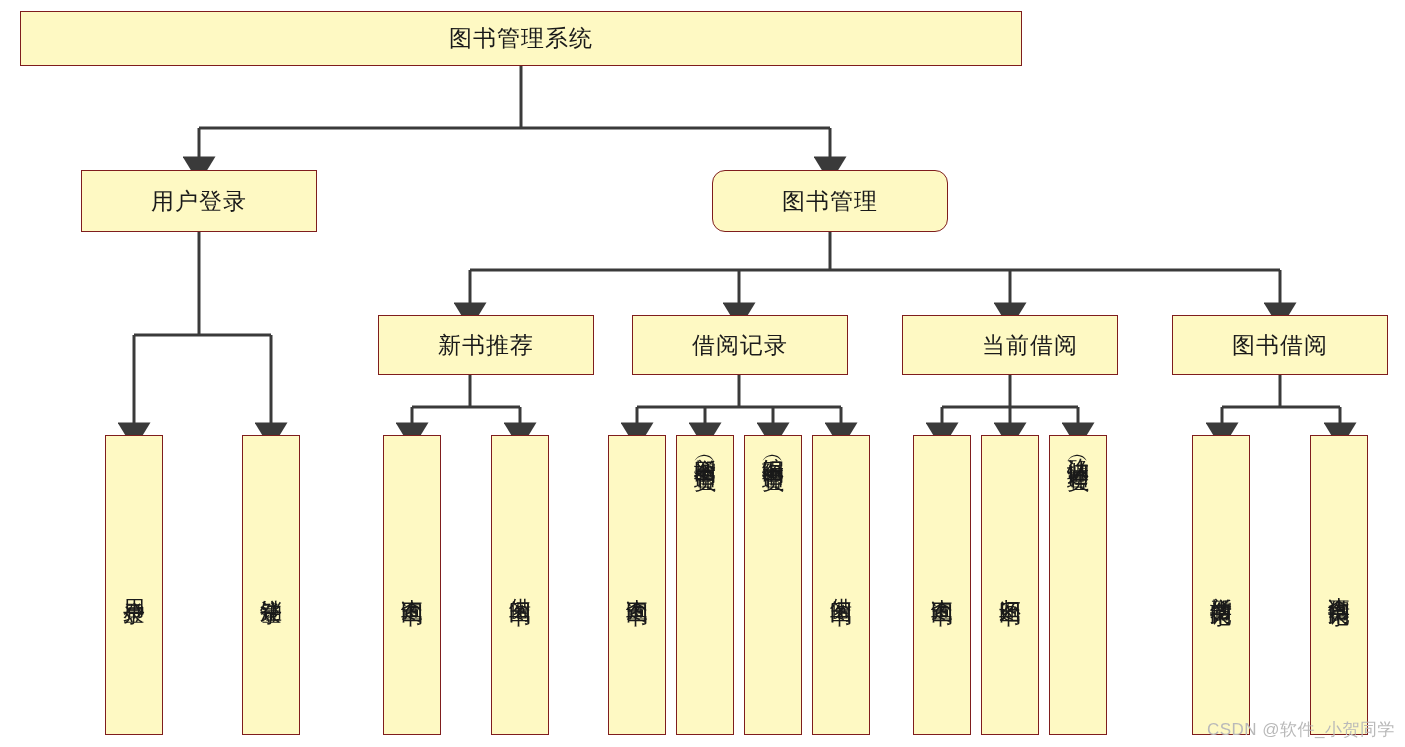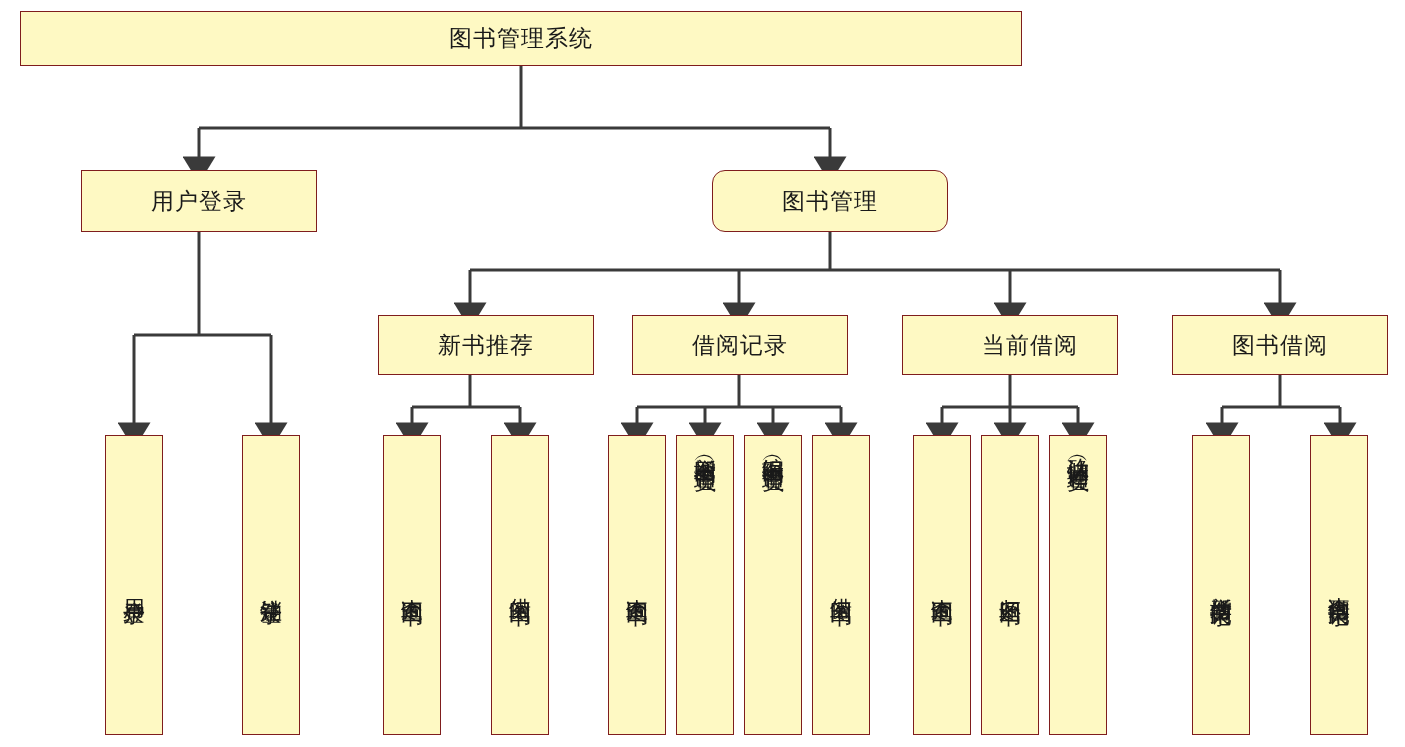--- a/index.html
+++ b/index.html
@@ -181,14 +181,15 @@
     <span class="label">确认归还（管理员）</span>
   </div>
 
   <div class="node vertical" style="left:1192px; top:435px; width:58px; height:300px;">
     <span class="label">新增借阅记录</span>
   </div>
   <div class="node vertical" style="left:1310px; top:435px; width:58px; height:300px;">
     <span class="label">查询借阅记录</span>
   </div>
 
+  <div id="watermark">CSDN @软件_小贺同学</div>
 
 </div>
 
 </body></html>

